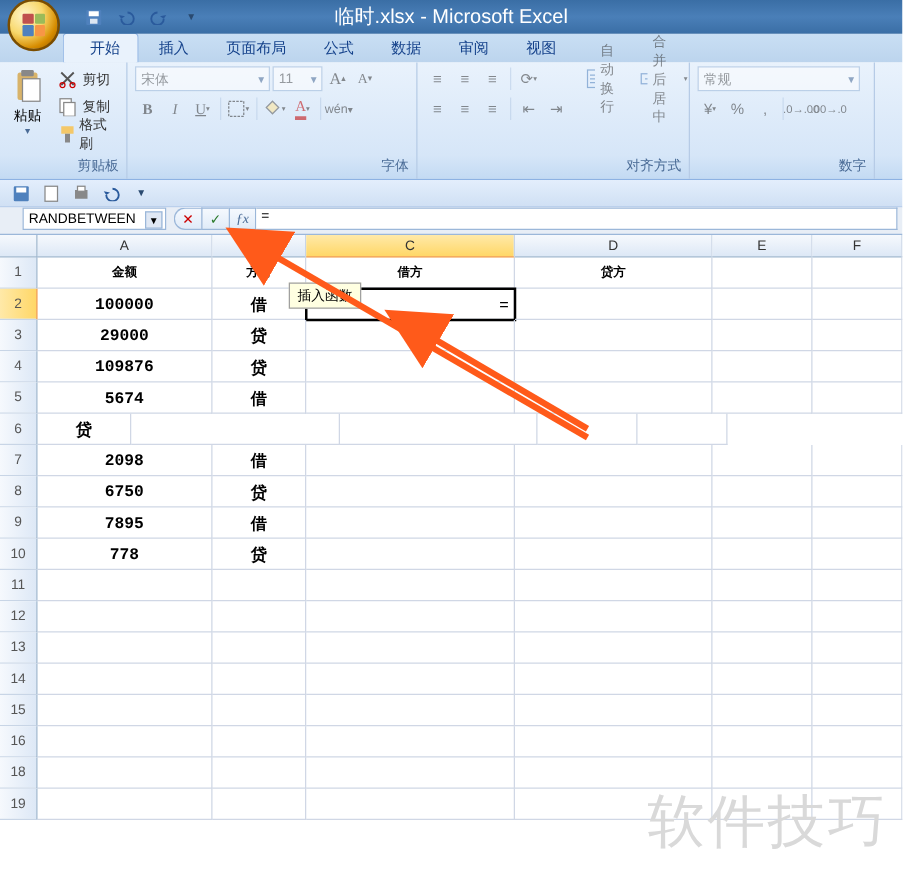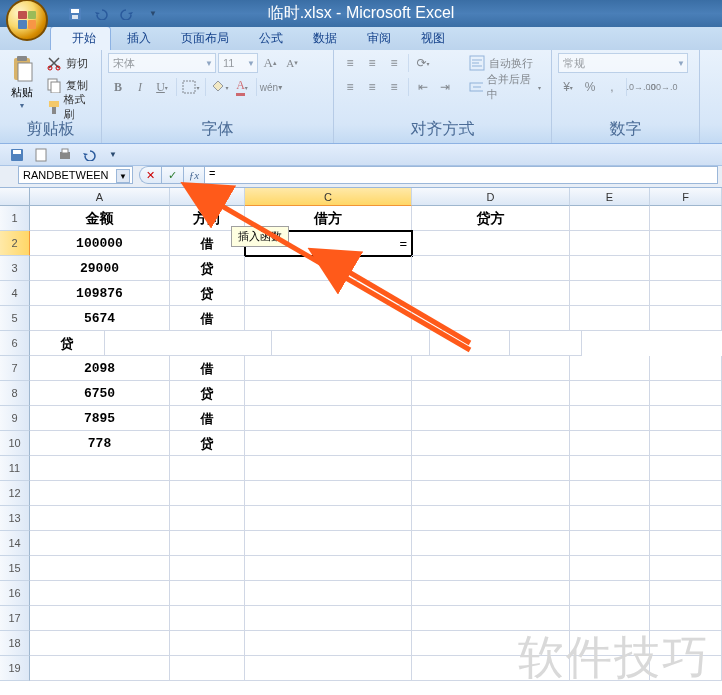--- a/index.html
+++ b/index.html
@@ -19,21 +19,21 @@
 
 
 .tabs-row { height: 23px; background: linear-gradient(#c9dff4, #bcd4ed); display: flex; align-items: flex-end; padding-left: 50px; }
 .tab { padding: 3px 14px; font-size: 12px; color: #15428b; border-top-left-radius: 4px; border-top-right-radius: 4px; margin-right: 2px; cursor: default; }
 .tab.active { background: #e9f2fc; border: 1px solid #8db2e3; border-bottom: none; padding-left: 21px; }
 
 
 .ribbon { height: 94px; background: linear-gradient(#e9f2fc, #d6e6f8 80%, #c3daf3); border-bottom: 1px solid #8db2e3; display: flex; }
 .group { border-right: 1px solid #b6cbe6; padding: 3px 6px 2px; display: flex; flex-direction: column; }
 .group-body { flex: 1; display: flex; align-items: flex-start; gap: 4px; }
-.group-label { text-align: center; font-size: 16px; color: #4a6b96; padding: 1px 0; position: relative; }
+.group-label { text-align: right; font-size: 11px; color: #4a6b96; padding: 1px 0; position: relative; }
 
 .big-btn { width: 36px; display: flex; flex-direction: column; align-items: center; gap: 2px; padding: 2px; }
 .big-btn .icon { width: 28px; height: 28px; }
 .small-btn-col { display: flex; flex-direction: column; gap: 2px; }
 .small-btn { height: 20px; display: flex; align-items: center; gap: 4px; padding: 0 4px; font-size: 11px; color: #333; }
 .small-btn .icon { width: 16px; height: 16px; }
 
 .combo { height: 20px; border: 1px solid #9bb7d9; background: #fff; display: flex; align-items: center; padding: 0 4px; font-size: 11px; color: #555; position: relative; }
 .combo .arr { position: absolute; right: 2px; font-size: 8px; color: #4a6b96; }
 .row-flex { display: flex; gap: 2px; align-items: center; }
@@ -64,21 +64,21 @@
 .col-headers { display: flex; height: 18px; margin-left: 30px; }
 .col-h { background: linear-gradient(#f6f9fd, #dde8f6); border-right: 1px solid #c8d5e6; border-bottom: 1px solid #9eb6ce; text-align: center; font-size: 11px; color: #333; line-height: 18px; }
 .col-h.sel { background: linear-gradient(#ffe9a8, #ffd767); border-bottom-color: #f29436; }
 .rows { }
 .row { display: flex; height: 25px; }
 .row-h { width: 30px; background: linear-gradient(90deg, #f6f9fd, #dde8f6); border-bottom: 1px solid #c8d5e6; border-right: 1px solid #9eb6ce; text-align: center; font-size: 11px; color: #555; line-height: 25px; }
 .row-h.sel { background: linear-gradient(90deg, #ffe9a8, #ffd767); border-right-color: #f29436; }
 .cell { border-right: 1px solid #d0d7e5; border-bottom: 1px solid #d0d7e5; font-size: 13px; padding: 0 4px; line-height: 25px; overflow: hidden; white-space: nowrap; }
 .cell.c-a { text-align: center; font-family: "Consolas","Courier New", monospace; font-weight: bold; }
 .cell.c-b { text-align: center; font-family: SimSun; font-weight: bold; }
-.cell.hdr { font-family: SimSun; font-weight: bold; text-align: center; font-size: 14px; }
+.cell.hdr { font-family: SimSun; font-weight: bold; text-align: center; font-size: 10px; }
 .cell.active { outline: 2px solid #000; outline-offset: -1px; text-align: right; background: #fff; }
 .col-A{width:140px;} .col-B{width:75px;} .col-C{width:167px;} .col-D{width:158px;} .col-E{width:80px;} .col-F{width:72px;}
 
 
 .arrow { position: absolute; z-index: 30; pointer-events: none; }
 .arrow svg { overflow: visible; }
 
 
 .watermark { position: absolute; right: 12px; bottom: 6px; font-size: 46px; color: #d9d9d9; font-family: SimHei, sans-serif; letter-spacing: 2px; z-index: 1; }
 </style>
@@ -232,21 +232,21 @@
         </div>
         <div class="row-flex">
           <div class="tiny-btn">≡</div>
           <div class="tiny-btn">≡</div>
           <div class="tiny-btn">≡</div>
           <span class="sep-v"></span>
           <div class="tiny-btn">⇤</div>
           <div class="tiny-btn">⇥</div>
         </div>
       </div>
-      <div style="display:flex;flex-direction:column;gap:4px;margin-left:6px;">
+      <div style="display:flex;flex-direction:row;gap:4px;margin-left:6px;">
         <div class="small-btn">
             <svg class="icon">
               <rect x="1" y="1" width="14" height="14" fill="none" stroke="#4f81bd"></rect>
               <path d="M3 5 h10 M3 8 h7 M3 11 h10" stroke="#4f81bd"></path>
             </svg>
             <span>自动换行</span>
           </div>
         <div class="small-btn">
             <svg class="icon">
               <rect x="1" y="4" width="14" height="8" fill="none" stroke="#4f81bd"></rect>
@@ -469,29 +469,20 @@
       <div class="row">
         <div class="row-h">16</div>
         <div class="cell col-A"></div>
         <div class="cell col-B"></div>
         <div class="cell col-C"></div>
         <div class="cell col-D"></div>
         <div class="cell col-E"></div>
         <div class="cell col-F"></div>
       </div>
       <div class="row">
-        <div class="row-h">17</div>
-        <div class="cell col-A"></div>
-        <div class="cell col-B"></div>
-        <div class="cell col-C"></div>
-        <div class="cell col-D"></div>
-        <div class="cell col-E"></div>
-        <div class="cell col-F"></div>
-      </div>
-      <div class="row">
         <div class="row-h">18</div>
         <div class="cell col-A"></div>
         <div class="cell col-B"></div>
         <div class="cell col-C"></div>
         <div class="cell col-D"></div>
         <div class="cell col-E"></div>
         <div class="cell col-F"></div>
       </div>
       <div class="row">
         <div class="row-h">19</div>

